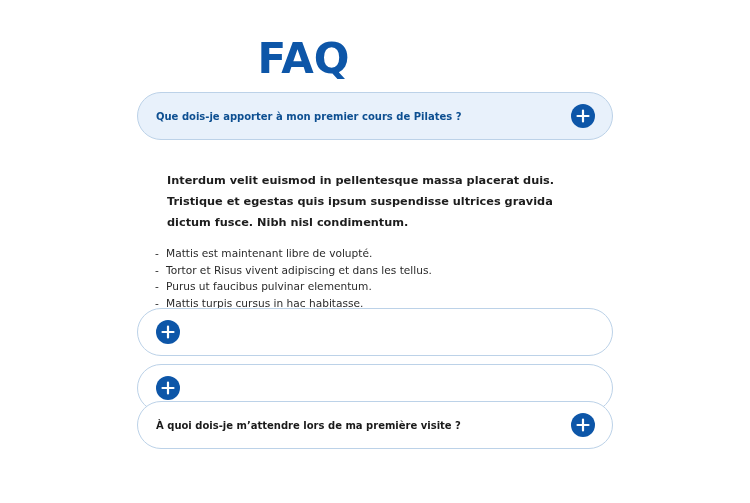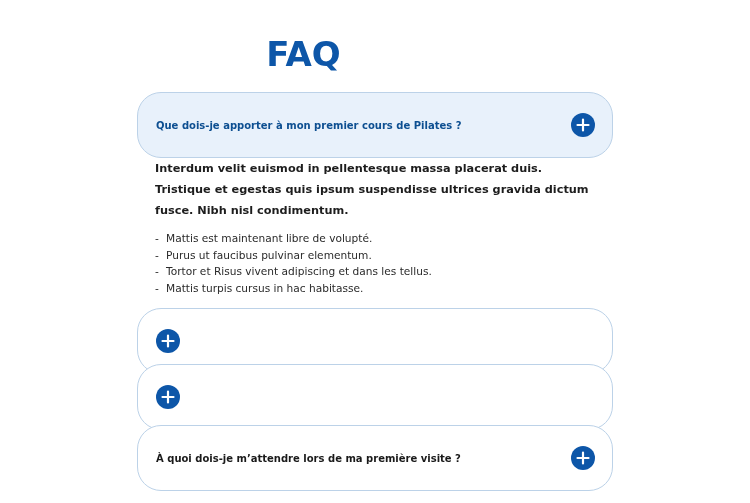--- a/index.html
+++ b/index.html
@@ -2,43 +2,43 @@
 <html><head>
 <meta charset="utf-8">
 <style>
   html, body { margin: 0; padding: 0; }
   body {
     width: 750px; height: 503px; background: #ffffff; position: relative; overflow: hidden;
     font-family: "DejaVu Sans", "Liberation Sans", sans-serif;
   }
   .title {
     position: absolute; left: 0; width: 607px; top: 34px; text-align: center;
-    font-size: 34px; font-weight: bold; color: #0d56a8; letter-spacing: 0px;
+    font-size: 42px; font-weight: bold; color: #0d56a8; letter-spacing: 0px;
     font-family: "DejaVu Sans", sans-serif;
   }
   .card {
-    position: absolute; left: 137px; width: 476px; height: 66px; box-sizing: border-box;
+    position: absolute; left: 137px; width: 476px; height: 48px; box-sizing: border-box;
     border: 1.5px solid #bcd2e8; border-radius: 24px; background: #ffffff;
     display: flex; align-items: center; justify-content: space-between;
     padding: 0 17px 0 18px; cursor: pointer;
   }
   .card.open { background: #e8f1fb; }
   .card .q {
     font-size: 10px; font-weight: bold; color: #1a1a1a;
   }
   .card.open .q { color: #0d4f91; }
   .plus {
     width: 24px; height: 24px; border-radius: 50%; background: #0d56a8;
     display: flex; align-items: center; justify-content: center; flex: none;
   }
   .answer {
     position: absolute; left: 155px; top: 158px; width: 440px;
   }
   .lead {
-    font-size: 11.3px; font-weight: bold; color: #1d1d1d; line-height: 21px; margin: 0;
+    font-size: 11.3px; font-weight: bold; color: #1d1d1d; line-height: 21px; margin: 12px;
   }
   .list { margin: 9px 0 12px 0; padding: 0; list-style: none; }
   .list li {
     font-size: 10.6px; color: #2a2a2a; line-height: 16.5px;
   }
   .list li .dash { display: inline-block; width: 11px; }
 </style>
 </head>
 <body>
 
@@ -50,42 +50,42 @@
     <svg width="14" height="14" viewBox="0 0 14 14">
         <path d="M7 1.5v11M1.5 7h11" stroke="#fff" stroke-width="2.2" stroke-linecap="round"></path>
       </svg>
   </span>
 </div>
 
 <div class="answer">
   <p class="lead">Interdum velit euismod in pellentesque massa placerat duis. Tristique et egestas quis ipsum suspendisse ultrices gravida dictum fusce. Nibh nisl condimentum.</p>
   <ul class="list">
     <li><span class="dash">-</span><span>Mattis est maintenant libre de volupté.</span></li>
+    <li><span class="dash">-</span><span>Tortor et Risus vivent adipiscing et dans les tellus.</span></li>
     <li><span class="dash">-</span><span>Purus ut faucibus pulvinar elementum.</span></li>
-    <li><span class="dash">-</span><span>Tortor et Risus vivent adipiscing et dans les tellus.</span></li>
     <li><span class="dash">-</span><span>Mattis turpis cursus in hac habitasse.</span></li>
   </ul>
 </div>
 
 <div class="card" style="top:308px">
   <span class="plus">
     <svg width="14" height="14" viewBox="0 0 14 14">
         <path d="M7 1.5v11M1.5 7h11" stroke="#fff" stroke-width="2.2" stroke-linecap="round"></path>
       </svg>
   </span>
 </div>
 
 <div class="card" style="top:364px">
   <span class="plus">
     <svg width="14" height="14" viewBox="0 0 14 14">
         <path d="M7 1.5v11M1.5 7h11" stroke="#fff" stroke-width="2.2" stroke-linecap="round"></path>
       </svg>
   </span>
 </div>
 
-<div class="card" style="top:425px">
+<div class="card" style="top:401px">
   <span class="q">À quoi dois-je m’attendre lors de ma première visite ?</span>
   <span class="plus">
     <svg width="14" height="14" viewBox="0 0 14 14">
         <path d="M7 1.5v11M1.5 7h11" stroke="#fff" stroke-width="2.2" stroke-linecap="round"></path>
       </svg>
   </span>
 </div>
 
 </body></html>

